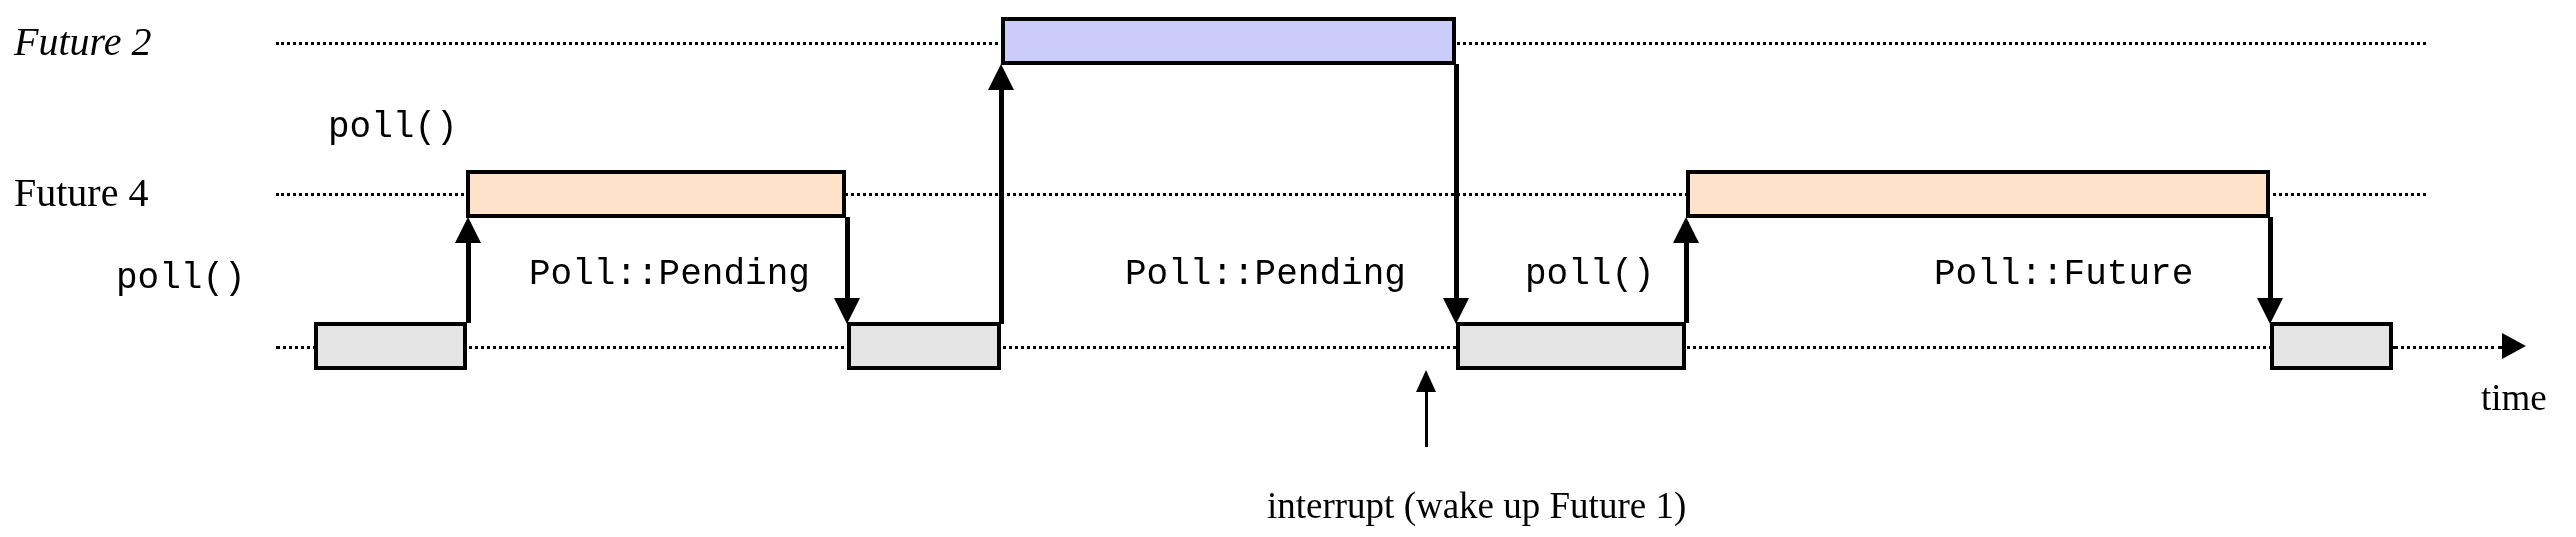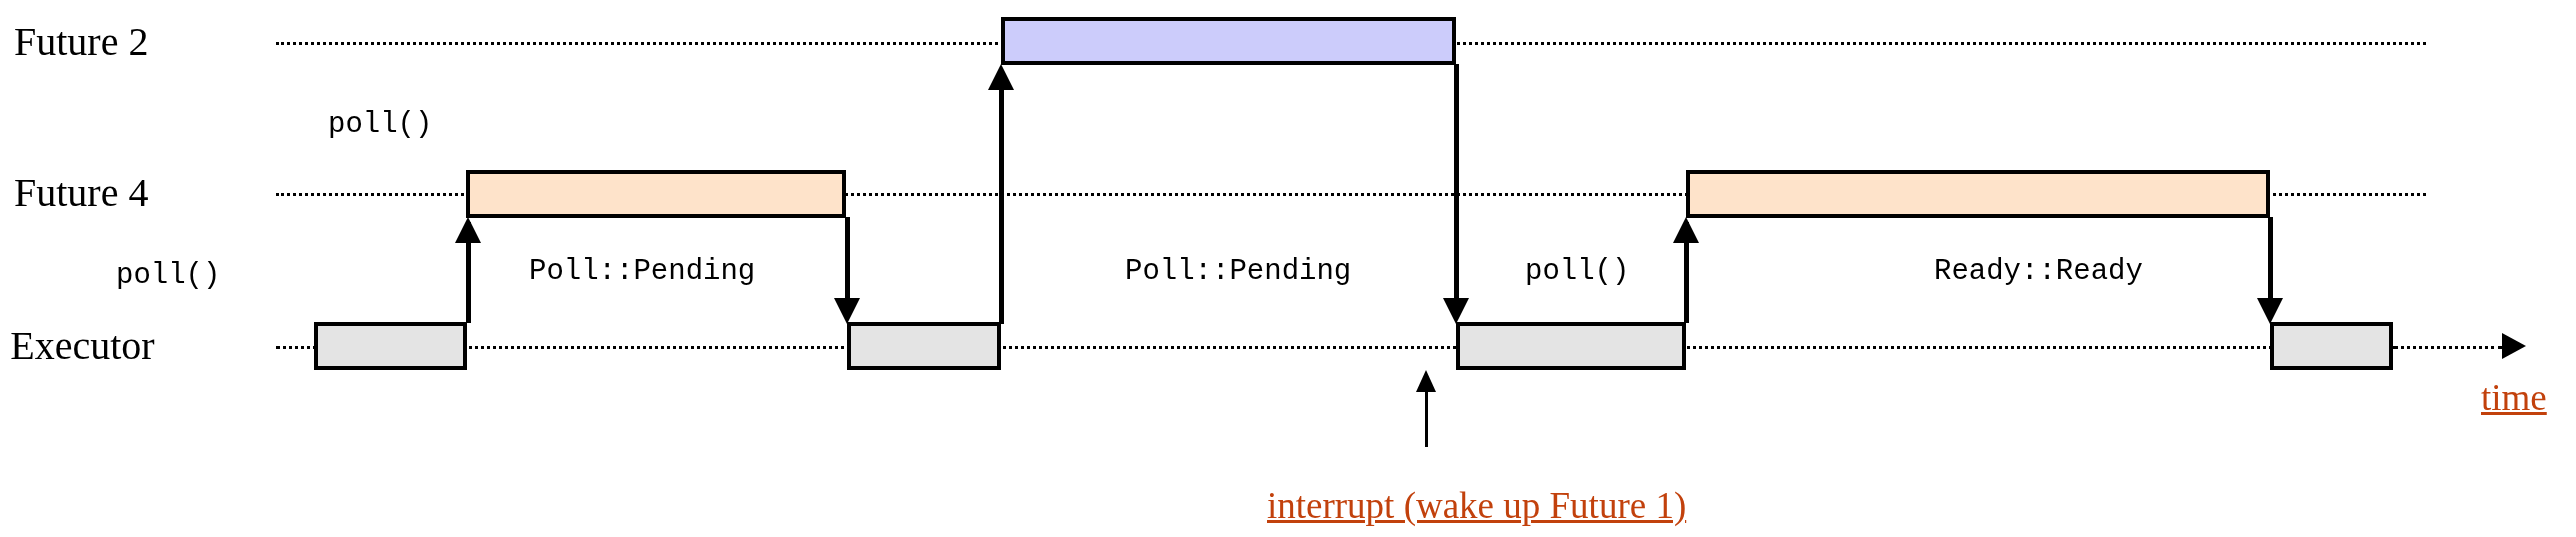--- a/index.html
+++ b/index.html
@@ -3,23 +3,23 @@
 <meta charset="utf-8">
 <style>
   html,body{margin:0;padding:0;background:#ffffff;}
   #root{position:relative;width:2576px;height:537px;background:#ffffff;
         font-family:"Liberation Serif",serif;overflow:hidden;}
   .lane-label{position:absolute;font-family:"Liberation Serif",serif;
               font-size:40px;color:#000;white-space:nowrap;line-height:1;}
   .lane-line{position:absolute;height:0;border-top:3.9px dotted #000000;}
   .act-box{position:absolute;border:4.5px solid #000000;box-sizing:border-box;}
   .mono-lbl{position:absolute;font-family:"Liberation Mono",monospace;
-            font-size:29px;color:#000;white-space:nowrap;line-height:1;}
+            font-size:36px;color:#000;white-space:nowrap;line-height:1;}
   .serif-lbl{position:absolute;font-family:"Liberation Serif",serif;
-             font-size:37px;color:#c2410c;white-space:nowrap;line-height:1;text-decoration:underline;}
+             font-size:37px;color:#000000;white-space:nowrap;line-height:1;}
   .vline{position:absolute;width:4.5px;background:#000000;}
   .arrow-up{position:absolute;width:0;height:0;
             border-left:13px solid transparent;border-right:13px solid transparent;
             border-bottom:26px solid #000000;}
   .arrow-dn{position:absolute;width:0;height:0;
             border-left:13px solid transparent;border-right:13px solid transparent;
             border-top:26px solid #000000;}
   .thin-vline{position:absolute;width:3.2px;background:#000000;}
   .thin-arrow-up{position:absolute;width:0;height:0;
             border-left:10.3px solid transparent;border-right:10.3px solid transparent;
@@ -27,23 +27,22 @@
   .time-dots{position:absolute;height:0;border-top:3.9px dotted #000000;}
   .time-head{position:absolute;width:0;height:0;
              border-top:13px solid transparent;border-bottom:13px solid transparent;
              border-left:24.5px solid #000000;}
 </style>
 </head>
 <body>
 
 <div id="root">
 
-  <div class="lane-label" style="left:14px;top:22px;">Future 2</div>
+  <div class="lane-label" style="left:14px;top:22px;font-style:italic;">Future 2</div>
   <div class="lane-label" style="left:14px;top:173px;">Future 4</div>
-  <div class="lane-label" style="left:10.3px;top:326px;">Executor</div>
 
   <div class="lane-line" style="left:276px;top:42px;width:2150px;"></div>
   <div class="lane-line" style="left:276px;top:193px;width:2150px;"></div>
   <div class="lane-line" style="left:276px;top:346px;width:2118px;"></div>
 
   <div class="time-dots" style="left:2394px;top:346px;width:108px;"></div>
   <div class="time-head" style="left:2502px;top:333px;"></div>
   <div class="serif-lbl" style="left:2481px;top:379px;">time</div>
 
   <div class="act-box" style="left:314px;top:322px;width:153px;height:48px;background:#E4E4E4;"></div>
@@ -71,20 +70,20 @@
   <div class="vline" style="left:1454px;top:64px;height:235px;"></div>
   <div class="arrow-dn" style="left:1443px;top:298px;"></div>
   <div class="mono-lbl" style="left:1125px;top:257px;">Poll::Pending</div>
 
   <div class="vline" style="left:1684px;top:222px;height:101px;"></div>
   <div class="arrow-up" style="left:1673px;top:217px;"></div>
   <div class="mono-lbl" style="left:1525px;top:257px;">poll()</div>
 
   <div class="vline" style="left:2268px;top:217px;height:83px;"></div>
   <div class="arrow-dn" style="left:2257px;top:298px;"></div>
-  <div class="mono-lbl" style="left:1934px;top:257px;">Ready::Ready</div>
+  <div class="mono-lbl" style="left:1934px;top:257px;">Poll::Future</div>
 
   <div class="thin-vline" style="left:1425px;top:390px;height:57px;"></div>
   <div class="thin-arrow-up" style="left:1416px;top:370px;"></div>
   <div class="serif-lbl" style="left:1267px;top:487px;text-align:right;">interrupt (wake up Future 1)</div>
 
 </div>
 
 
 </body></html>

